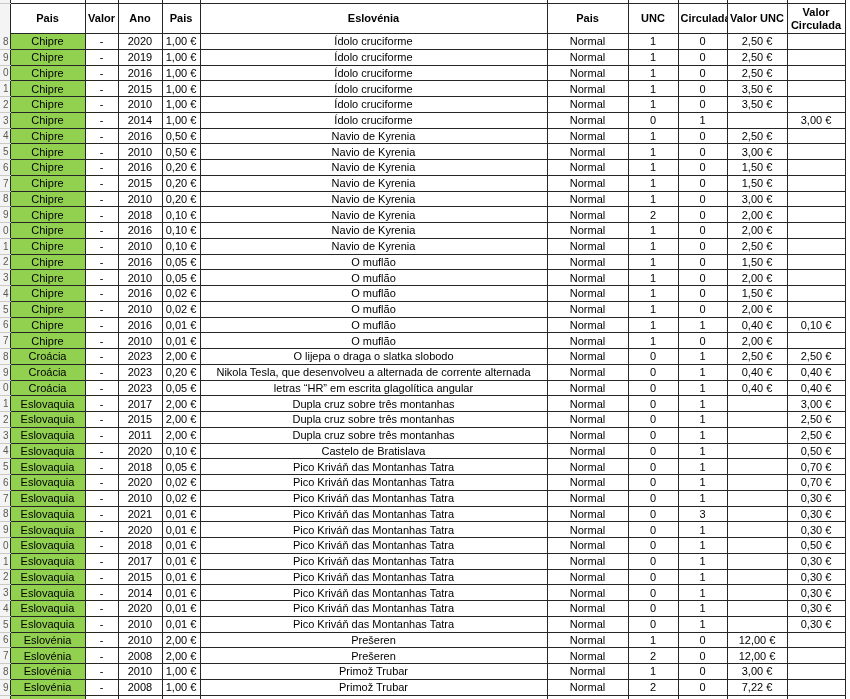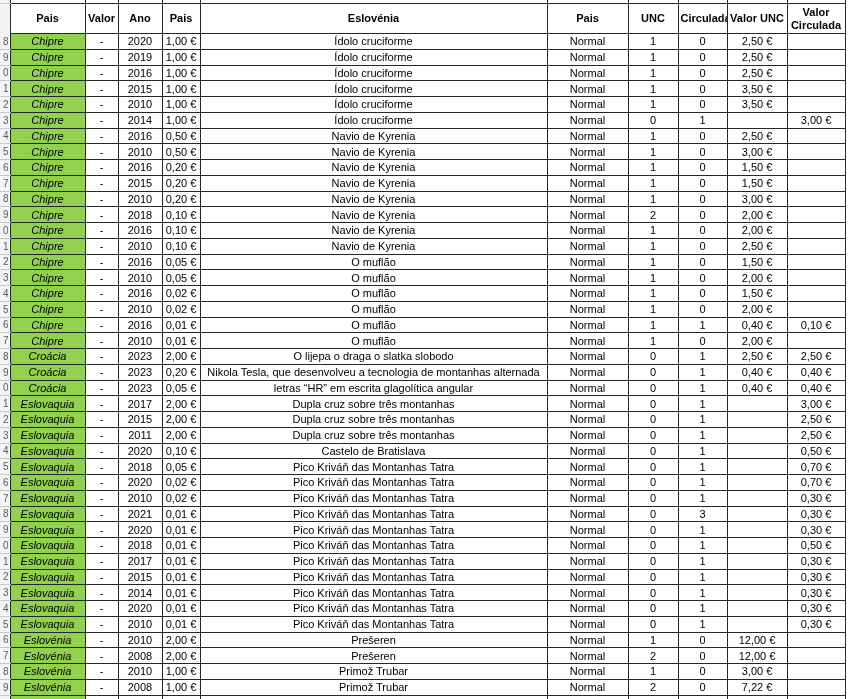--- a/index.html
+++ b/index.html
@@ -20,21 +20,21 @@
   
   tr.head{height:30px;}
   tr.head th.h{border:1px solid var(--border);background:#fff;color:#000;
     font-size:11px;font-weight:bold;line-height:1.12;text-align:center;
     padding:1px 2px;overflow:hidden;}
   
   tbody tr{height:15.76px;}
   tbody td{border:1px solid var(--border);font-size:11px;color:#000;
     text-align:center;vertical-align:middle;padding:0 2px;
     white-space:nowrap;overflow:hidden;background:#fff;}
-  tbody td.green{background:var(--green);font-style:italic;}
+  tbody td.green{background:var(--green);}
   
   .rn{border:none !important;background:var(--rn-bg) !important;
     color:var(--rn-text);font-size:10px;font-weight:normal;
     text-align:right;padding:0 1px 0 0;overflow:hidden;
     border-bottom:1px solid var(--rn-line) !important;}
   th.rn.hh{border-bottom:none !important;}
   
   .sliver{border:none !important;background:#fff;padding:0;}
 </style>
 </head>
@@ -380,21 +380,21 @@
           <td>2,50 €</td>
           <td>2,50 €</td>
           <td class="sliver"></td>
         </tr>
         <tr>
           <th class="rn">9</th>
           <td class="green">Croácia</td>
           <td>-</td>
           <td>2023</td>
           <td>0,20 €</td>
-          <td>Nikola Tesla, que desenvolveu a tecnologia de montanhas alternada</td>
+          <td>Nikola Tesla, que desenvolveu a alternada de corrente alternada</td>
           <td>Normal</td>
           <td>0</td>
           <td>1</td>
           <td>0,40 €</td>
           <td>0,40 €</td>
           <td class="sliver"></td>
         </tr>
         <tr>
           <th class="rn">0</th>
           <td class="green">Croácia</td>

